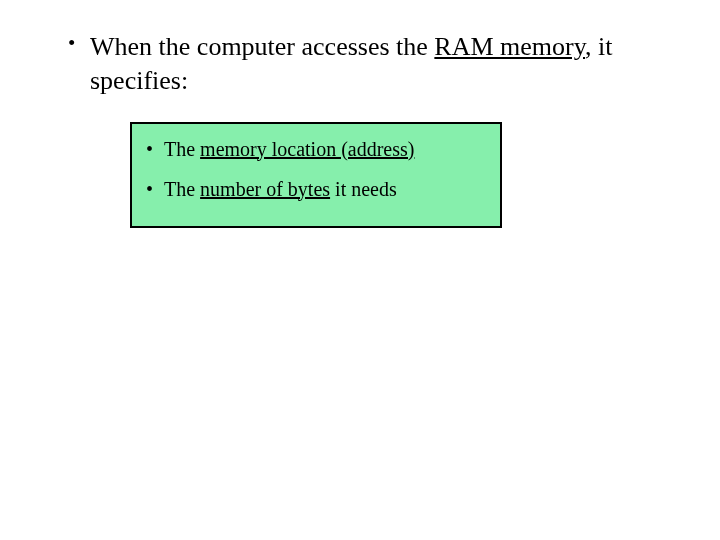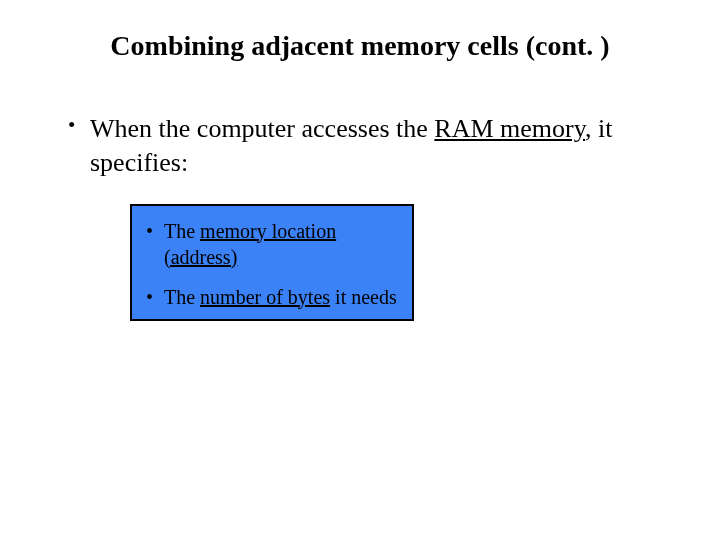--- a/index.html
+++ b/index.html
@@ -34,24 +34,24 @@
     }
     .bullet-item::before {
       content: "•";
       position: absolute;
       left: 0;
       top: 0;
       font-size: 21px;
     }
     .box {
       margin: 24px 0 0 130px;
-      width: 284px;
+      width: 372px;
       border: 2px solid #000000;
-      background: #3b82f6;
-      padding: 12px 14px 5px 14px;
+      background: #86efac;
+      padding: 12px 14px 20px 14px;
     }
     .box-bullet {
       font-size: 20px;
       position: relative;
       padding-left: 18px;
       line-height: 1.3;
       margin-bottom: 14px;
     }
     .box-bullet:last-child {
       margin-bottom: 4px;
@@ -62,21 +62,20 @@
       left: 0;
       top: 0;
       font-size: 20px;
     }
     .underline { text-decoration: underline; }
   </style>
 </head>
 <body>
 
 <div class="slide">
-  <h1 class="title">Combining adjacent memory cells (cont. )</h1>
 
   <div class="bullet-item">
     <span>When the computer accesses the </span><span class="underline">RAM memory</span><span>, it specifies:</span>
   </div>
 
   <div class="box">
     <div class="box-bullet">
       <span>The </span><span class="underline">memory location (address)</span>
     </div>
     <div class="box-bullet">

